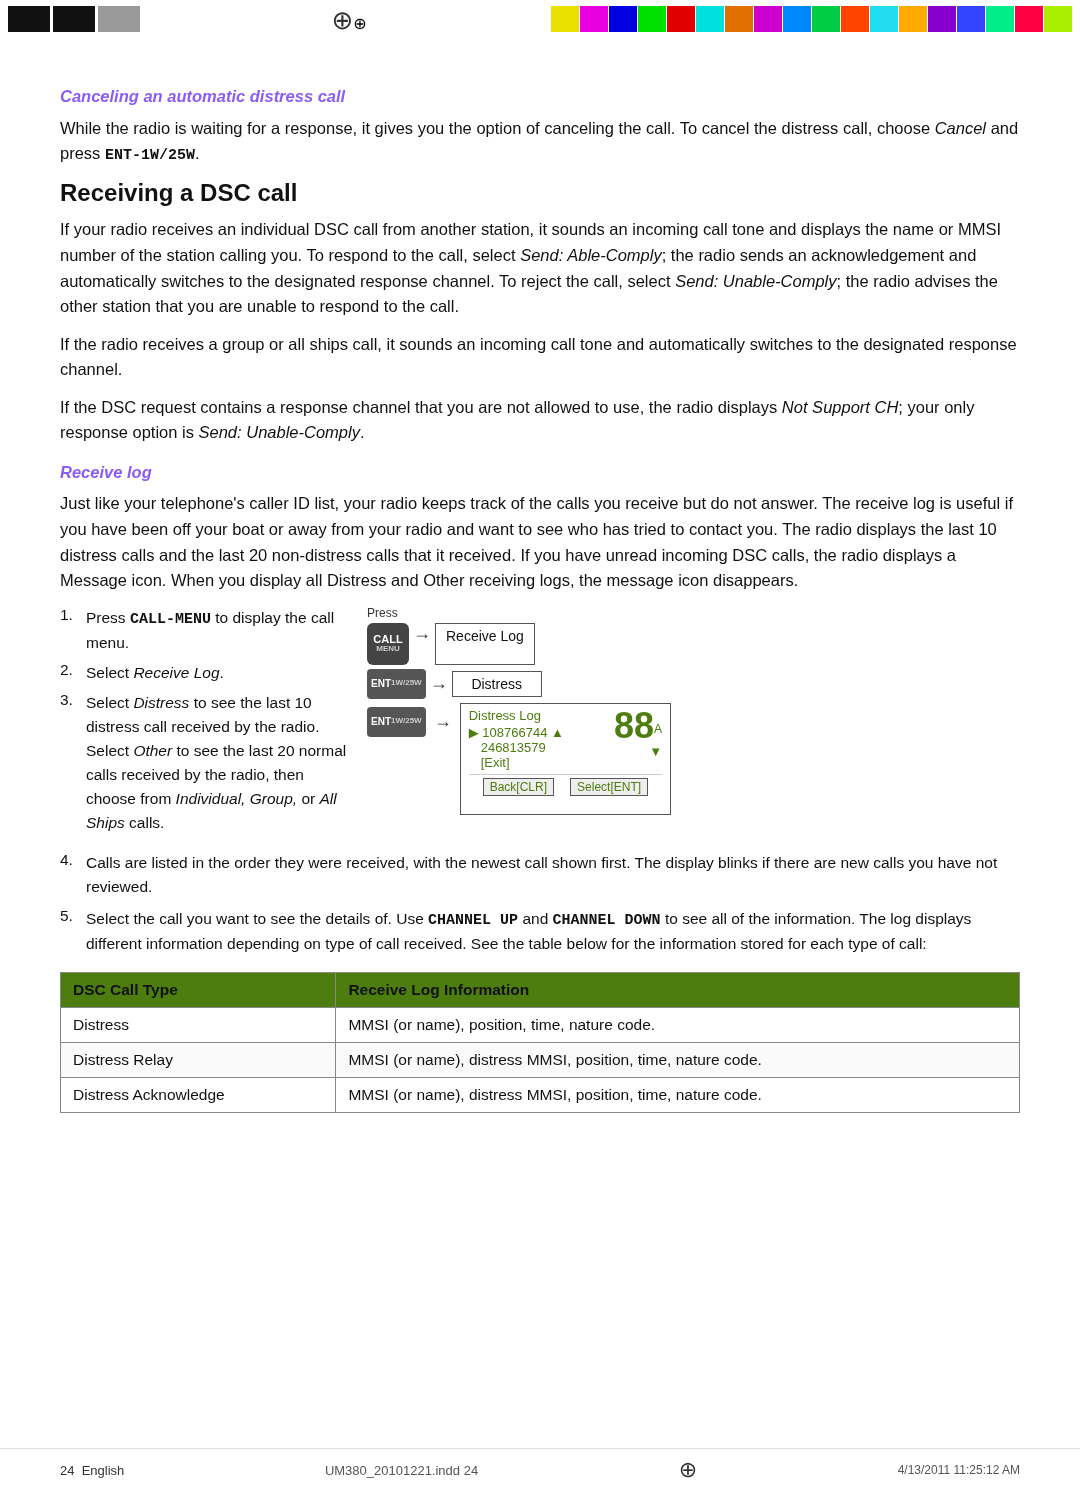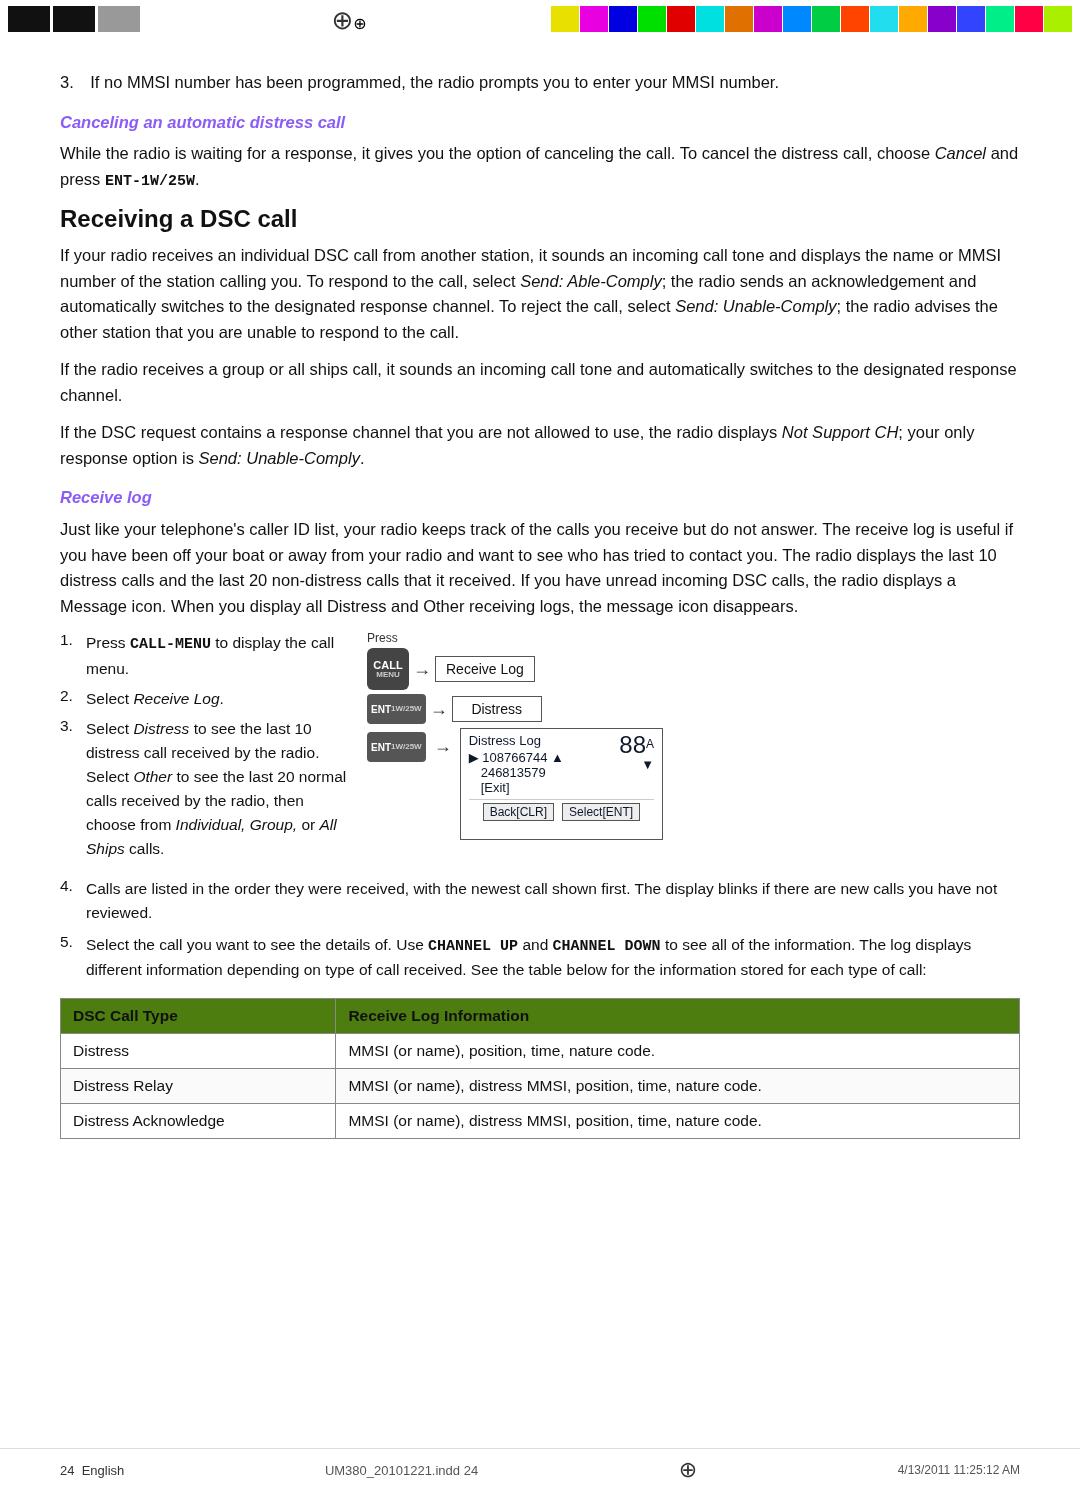--- a/index.html
+++ b/index.html
@@ -188,21 +188,21 @@
       text-align: center;
     }
 
     
     .distress-log-box {
       border: 1.5px solid #555;
       background: #fff;
       padding: 4px 8px;
       min-width: 160px;
       font-size: 13px;
-      color: #0f172a;
+      color: #4d7c0f;
     }
 
     .distress-log-box .log-title {
       font-size: 13px;
       font-weight: normal;
       margin-bottom: 2px;
     }
 
     .distress-log-box .log-actions {
       display: flex;
@@ -242,21 +242,20 @@
       color: #111;
       vertical-align: top;
     }
 
     .dsc-table tr:nth-child(even) td {
       background: #fafafa;
     }
 
     .receive-log-row {
       display: flex;
-      align-items: center;
       gap: 0;
       margin-bottom: 4px;
     }
 
     .distress-row {
       display: flex;
       align-items: center;
       gap: 0;
       margin-bottom: 4px;
       margin-left: 38px;
@@ -355,21 +354,20 @@
       <div class="swatch" style="background:#8800cc;"></div>
       <div class="swatch" style="background:#3344ff;"></div>
       <div class="swatch" style="background:#00ee88;"></div>
       <div class="swatch" style="background:#ff0044;"></div>
       <div class="swatch" style="background:#aaee00;"></div>
     </div>
   </div>
 
   <div class="content">
 
-    <p>3. If no MMSI number has been programmed, the radio prompts you to enter your MMSI number.</p>
 
     <p class="section-heading-italic">Canceling an automatic distress call</p>
 
     <p>
       <span>While the radio is waiting for a response, it gives you the option of canceling the call. To cancel the distress call, choose </span><span class="italic">Cancel</span><span> and press </span><span class="bold-mono">ENT-1W/25W</span><span>.</span>
     </p>
 
     <h2>Receiving a DSC call</h2>
 
     <p>
@@ -443,25 +441,25 @@
                 <div class="log-title">Distress Log</div>
                 <div style="font-size:13px;">
                   <span>▶</span>
                   <span>108766744</span>
                   <span> ▲</span>
                 </div>
                 <div style="font-size:13px; padding-left:12px;">246813579</div>
                 <div style="font-size:13px; padding-left:12px;">[Exit]</div>
               </div>
               <div style="text-align:right; margin-left:8px;">
-                <span style="font-size:24px; font-weight:normal; line-height:1;">88</span><span style="font-size:12px; vertical-align:super;">A</span>
+                <span style="font-size:36px; font-weight:bold; line-height:1;">88</span><span style="font-size:12px; vertical-align:super;">A</span>
                 <div style="text-align:right;">▼</div>
               </div>
             </div>
-            <div class="distress-log-box log-actions" style="border:none; padding:14px; margin-top:4px; border-top:1px solid #ccc; padding-top:3px; display:flex; gap:8px;">
+            <div class="distress-log-box log-actions" style="border:none; padding:14px; margin-top:4px; border-top:1px solid #ccc; padding-top:3px; display:flex; gap:16px;">
               <span class="log-action-btn">Back[CLR]</span>
               <span class="log-action-btn">Select[ENT]</span>
             </div>
           </div>
         </div>
 
       </div>
     </div>
 
     <div class="step-row" style="margin-top:10px;">

